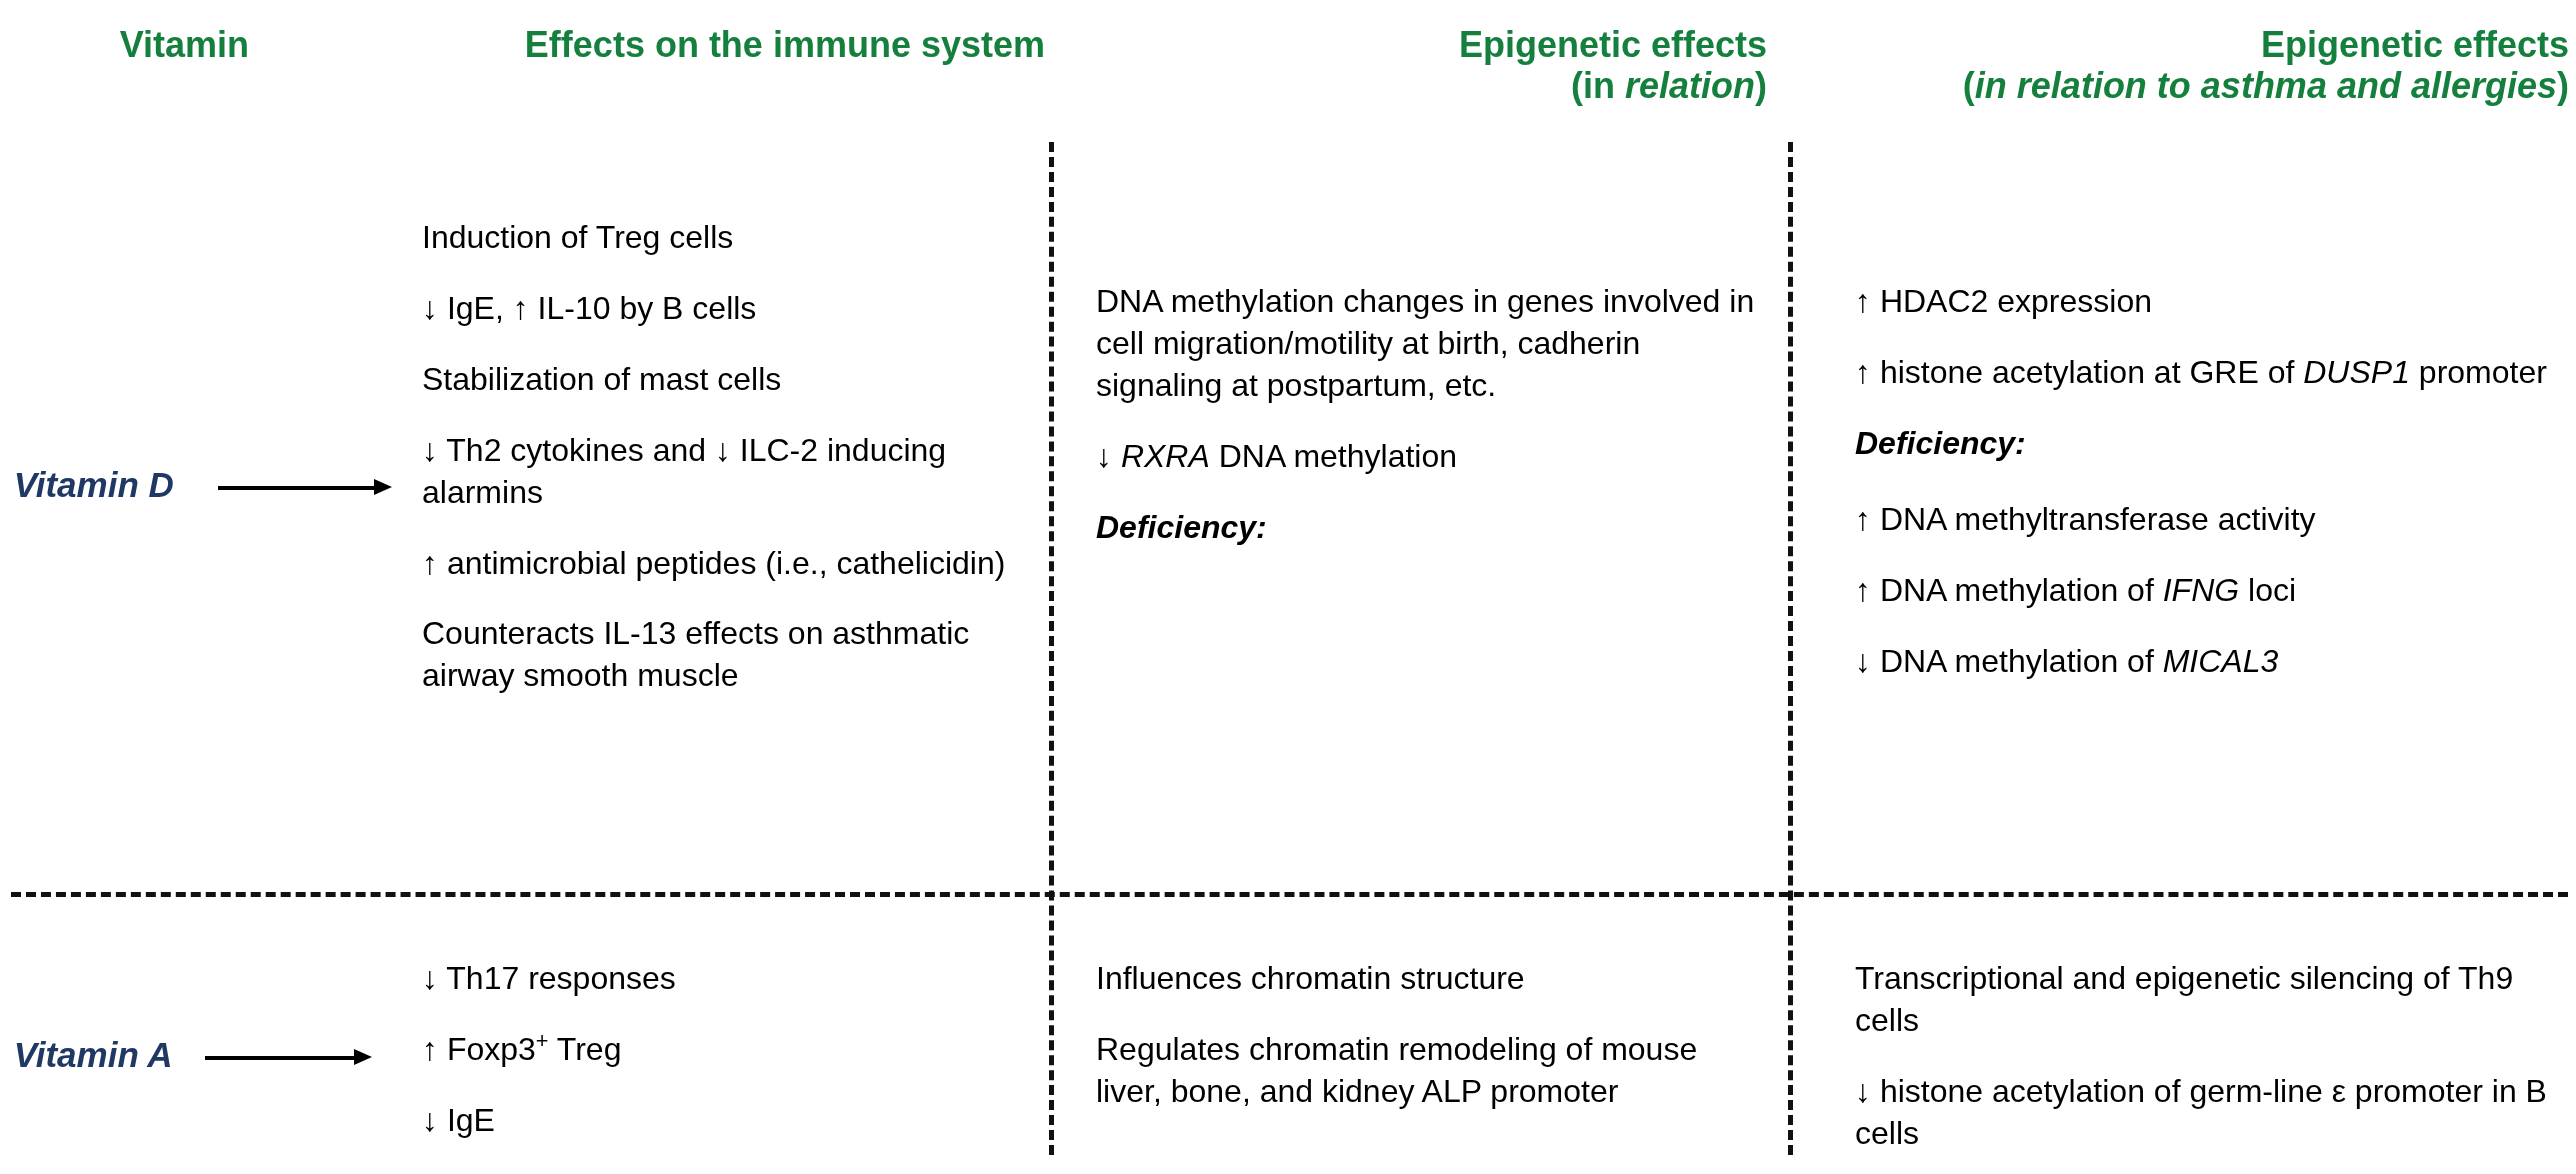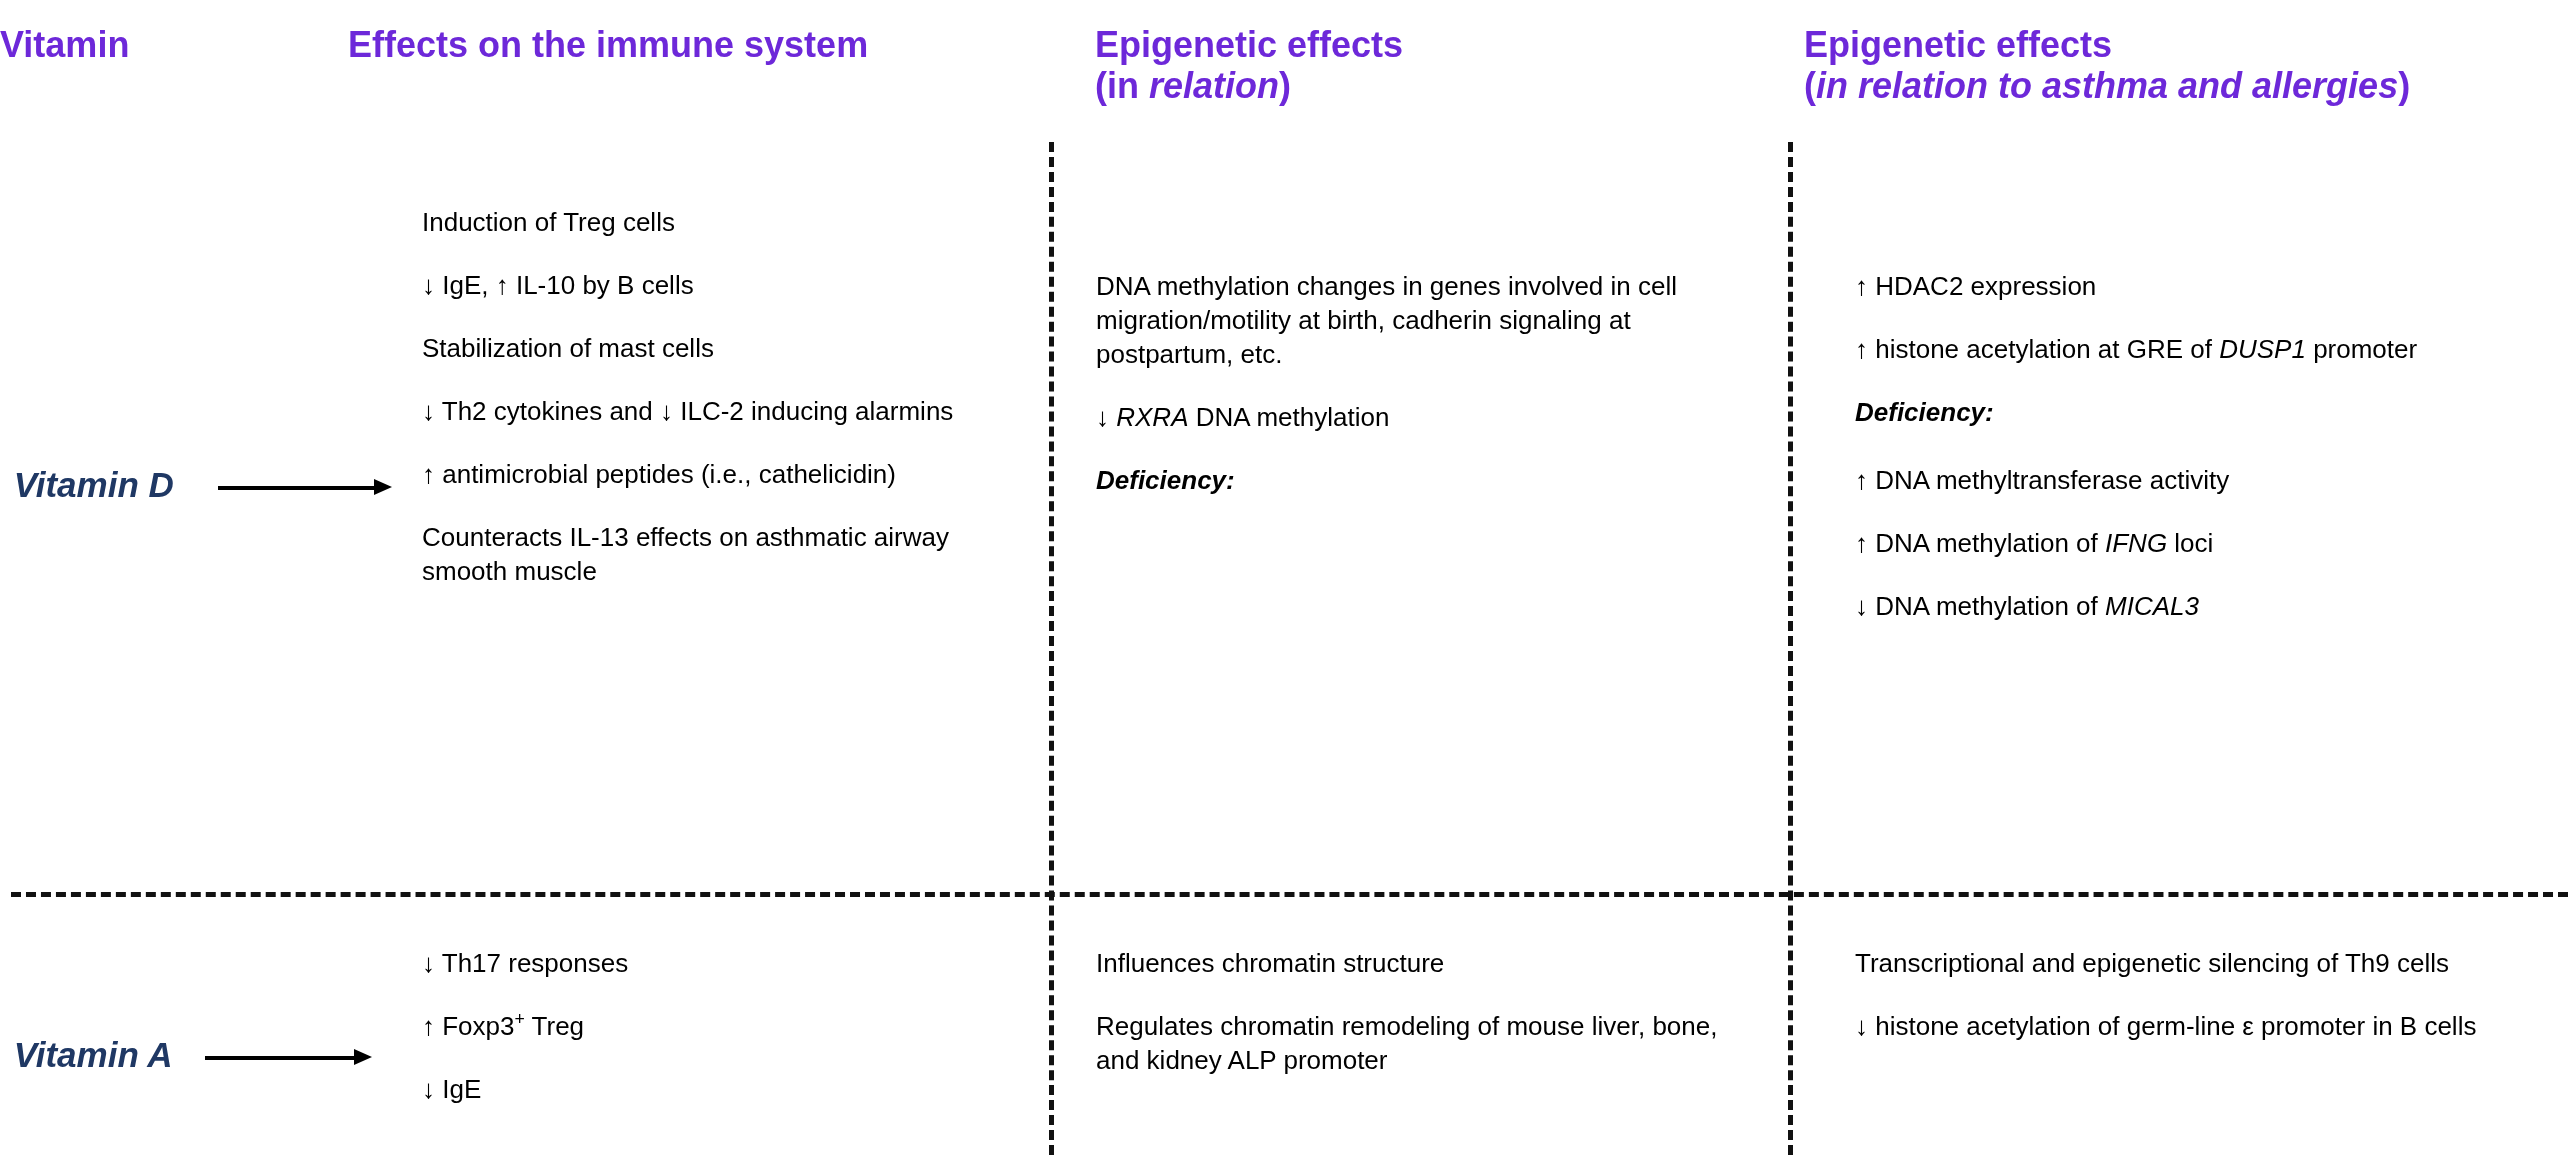--- a/index.html
+++ b/index.html
@@ -15,25 +15,25 @@
     position: relative;
     width: 2576px;
     height: 1174px;
     background: #ffffff;
     overflow: hidden;
   }
 
   
   .hdr {
     position: absolute;
-    color: #6d28d9;
+    color: #15803d;
     font-weight: bold;
     font-size: 36px;
     line-height: 1.16;
-    text-align: left;
+    text-align: right;
     letter-spacing: 0px;
   }
   .hdr .sub { font-weight: bold; }
   .hdr em { font-style: italic; }
 
   #hdr-vitamin     { left: 0px;    top: 23.6px;  width: 249px; }
   #hdr-effects     { left: 348px;  top: 23.6px;  width: 697px; }
   #hdr-epi-general { left: 1095px; top: 23.6px;  width: 672px; }
   #hdr-epi-asthma  { left: 1804px; top: 23.6px;  width: 765px; }
 
@@ -90,22 +90,23 @@
   #arrow-d { left: 218px; top: 478px; width: 174px; }
   #arrow-d .shaft { width: 157px; }
   #arrow-d .head  { left: 156px; }
   #arrow-a { left: 205px; top: 1048px; width: 168px; }
   #arrow-a .shaft { width: 151px; }
   #arrow-a .head  { left: 149px; }
 
   
   .col {
     position: absolute;
-    font-size: 26px;
+    font-size: 32px;
     line-height: 1.31;
+    margin-top: 12px;
   }
   .col p {
     margin: 0 0 29px 0;
   }
   .col p:last-child { margin-bottom: 0; }
   .col i { font-style: italic; }
   .col b.defic {
     font-weight: bold;
     font-style: italic;
   }

